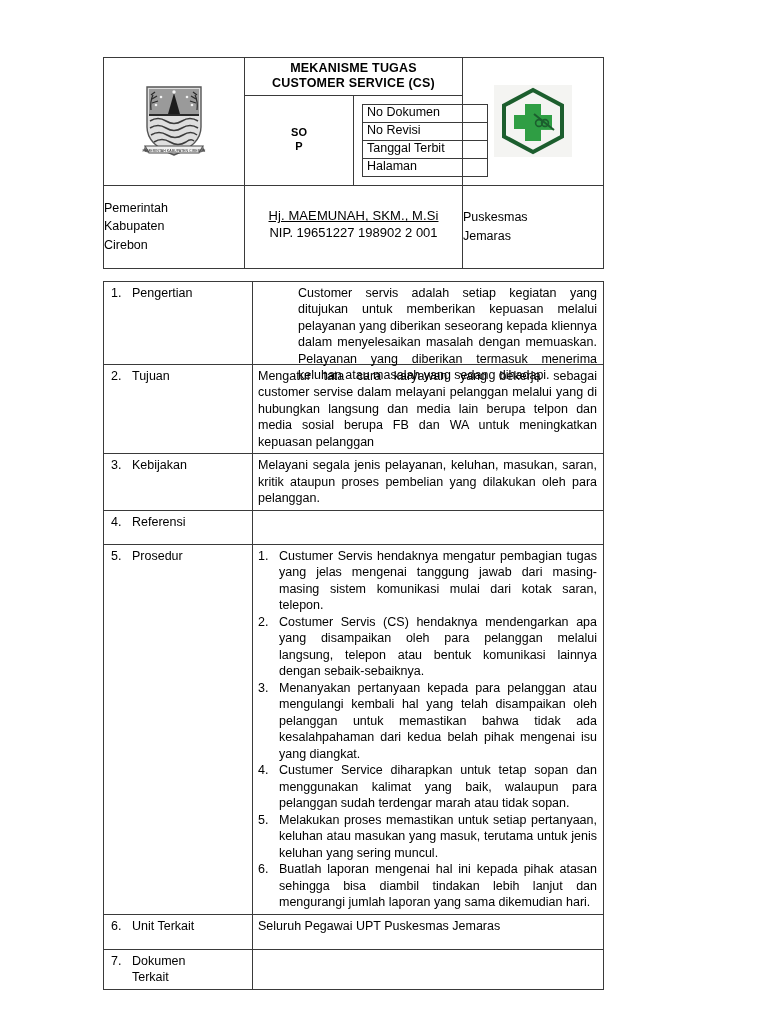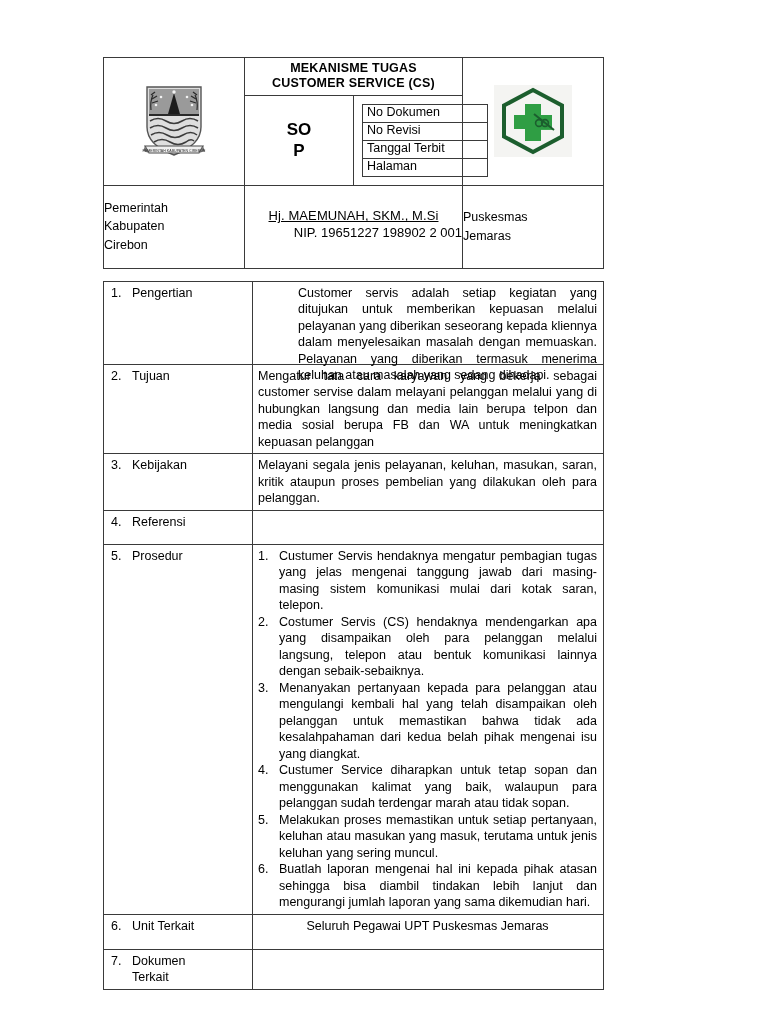--- a/index.html
+++ b/index.html
@@ -51,21 +51,21 @@
     font-size: 12.5px;
     line-height: 1.22;
     letter-spacing: 0.2px;
     padding: 3px 2px 3px 2px;
   }
 
   .sop-cell {
     width: 45px;
     text-align: center;
     font-weight: bold;
-    font-size: 17px;
+    font-size: 11px;
     line-height: 1.25;
     vertical-align: middle;
   }
 
   .inner-tbl {
     border-collapse: collapse;
     width: 100%;
     table-layout: fixed;
   }
   .inner-tbl td {
@@ -93,21 +93,21 @@
     vertical-align: bottom;
     padding-bottom: 4px;
     font-size: 13px;
     line-height: 1.25;
   }
   .sign-name {
     text-decoration: underline;
     display: block;
     letter-spacing: 0.1px;
   }
-  .sign-nip { display: block; text-align: right; }
+  .sign-nip { display: block; }
 
   .pusk-cell {
     width: 150px;
     font-size: 12.5px;
     line-height: 1.45;
     vertical-align: middle;
     margin-left: 28px;
   }
 
   
@@ -358,21 +358,21 @@
     </tr>
 
     <tr>
       <td class="lbl-col">
         <div class="row-label">
           <span class="num">6.</span>
           <span class="txt">Unit Terkait</span>
         </div>
       </td>
       <td>
-        <div class="content cell-pad-unit" style="text-align:center">
+        <div class="content cell-pad-unit" style="text-align:left">
               <p>Seluruh Pegawai UPT Puskesmas Jemaras</p>
             </div>
       </td>
     </tr>
 
     <tr>
       <td class="lbl-col">
         <div class="row-label">
           <span class="num">7.</span>
           <span class="txt">

